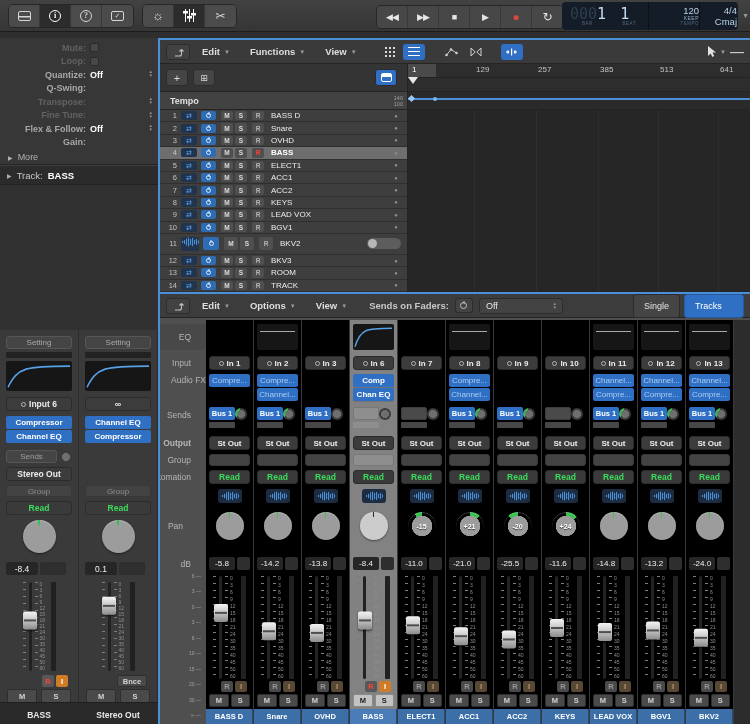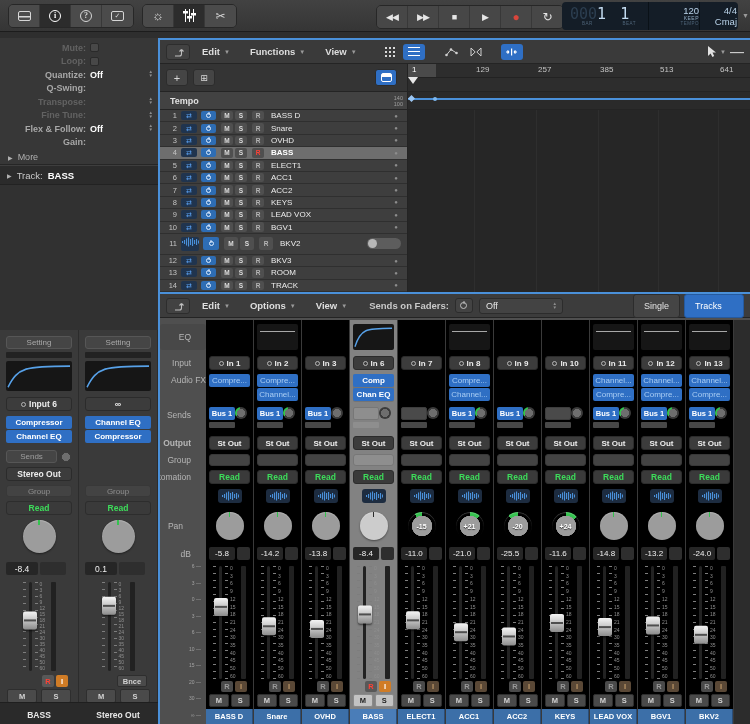--- a/index.html
+++ b/index.html
@@ -180,38 +180,38 @@
   .mchan{width:48px;background:#000000;border-right:1px solid #3a3a3a;display:flex;flex-direction:column;padding:4px 3px 0;position:relative}
   .mchan.sel{background:#828282}
   .row-eq{height:26px;border-radius:2px;background:rgba(0,0,0,.08)}
   .row-eq.eq-flat,.row-eq.eq-curve{background:#161616;overflow:hidden}
   .row-eq.eq-flat{position:relative}
   .row-eq.eq-flat::after{content:"";position:absolute;left:3px;right:3px;top:7px;height:1px;background:#a8a8a8}
   .row-input{height:14px;margin-top:6px}
   .row-input span{font-size:8px;font-weight:bold}
   .row-fx{height:28px;margin-top:4px;background:rgba(0,0,0,.10);border-radius:2px;padding:0}
   .row-sends{height:24px;margin-top:5px}
-  .sline{display:flex;align-items:flex-start;gap:0;height:13px}
+  .sline{display:flex;align-items:flex-end;gap:0;height:13px}
   .busbtn{width:26px;height:13px;background:#2f6fc4;border-radius:2px;color:#fff;font-size:7.5px;font-weight:bold;display:flex;align-items:center;justify-content:center}
   .busbtn.empty{background:#4a4a4a;border:1px solid #3d3d3d}
   .mchan.sel .busbtn.empty{background:#8e8e8e;border-color:#777}
   .sknob{width:12px;height:12px;border-radius:50%}
   .sknob.gray{background:radial-gradient(circle,#6e6e6e 0 4px,transparent 4.2px),conic-gradient(#3b3b3b 0 360deg)}
   .sknob.green{background:radial-gradient(circle,#6e6e6e 0 4px,transparent 4.2px),conic-gradient(from -120deg,#35c24f 0 105deg,#3b3b3b 105deg 360deg)}
   .subslot{width:26px;height:6px;margin-top:2px;background:#474747;border-radius:1px}
   .mchan.sel .subslot{background:#8e8e8e}
   .row-output{height:14px;margin-top:5px;font-weight:bold}
   .row-output span{font-size:8px}
   .row-group{height:12px;margin-top:4px}
   .mchan.sel .row-group{background:#8e8e8e;border-color:#777}
   .row-read{height:14px;margin-top:4px}
   .row-wave{height:14px;margin-top:5px;display:flex;justify-content:center}
   .wavebtn{width:24px;height:14px;background:#1d2c40;border-radius:3px;display:flex;align-items:center;justify-content:center}
   .row-pan{height:36px;margin-top:5px;display:flex;align-items:center;justify-content:center}
-  .row-db{height:13px;margin-top:3px;display:flex;gap:2px}
+  .row-db{height:13px;margin-top:13px;display:flex;gap:2px}
   .row-db .valbox{width:26px;font-size:8px}
   .row-db .peak{width:13px;background:#2e2e2e}
   .row-fader{flex:1;margin-top:4px;display:flex;justify-content:center;gap:2px}
   .row-ri{height:11px;display:flex;justify-content:flex-end;gap:2px;padding-right:3px}
   .row-ms{height:13px;margin-top:2px;display:flex;gap:2px}
   .row-ms .sqbtn{flex:1}
   .mchan.sel .row-ms .sqbtn{background:#c3c3c3;color:#1d1d1d;border-color:#8a8a8a}
   .row-name{height:15px;margin:2px -3px 0;background:#3c6fa8;color:#fff;font-size:7.5px;font-weight:bold;display:flex;align-items:center;justify-content:center;border-right:1px solid #2a4d78;white-space:nowrap;overflow:hidden}
   .mchan.sel .row-name{background:#4a7db8}
   .fscale-m{display:flex;flex-direction:column;justify-content:space-between;align-items:flex-end;font-size:5px;line-height:5px;color:#a2a2a2;padding:4px 5px 6px 0;flex:1}

